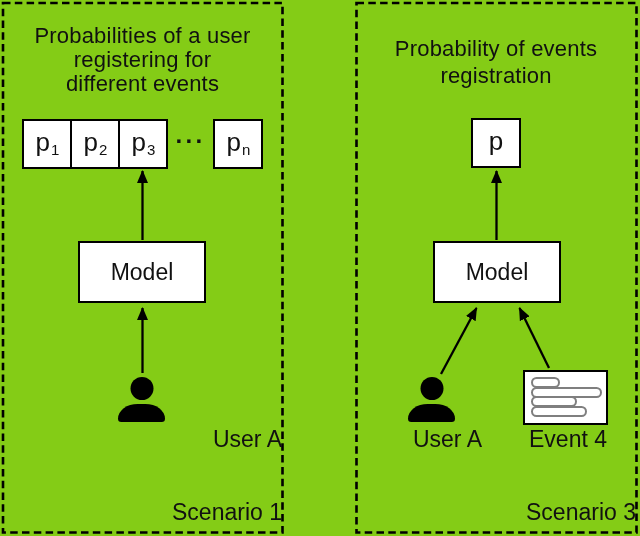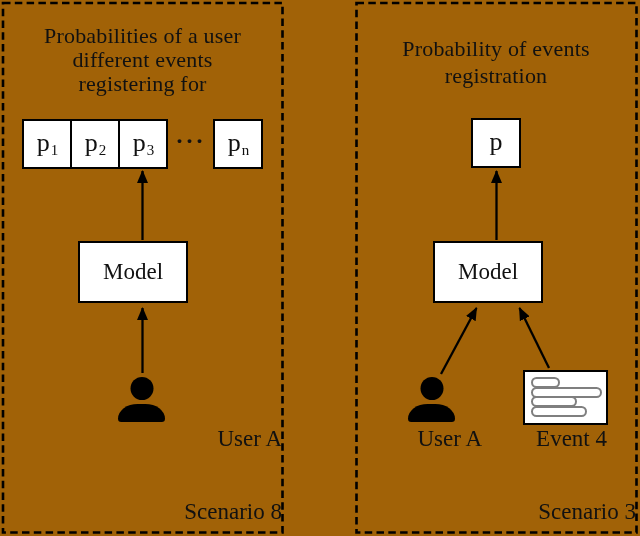--- a/index.html
+++ b/index.html
@@ -1,18 +1,18 @@
 <!DOCTYPE html>
 <html><head>
 <meta charset="utf-8">
 <style>
   html,body{margin:0;padding:0;background:#fff;}
   .canvas{
-    position:relative;width:640px;height:536px;background:#a16207;overflow:hidden;
-    font-family:Liberation Serif, serif;color:#111;
+    position:relative;width:640px;height:536px;background:#84cc16;overflow:hidden;
+    font-family:Liberation Sans, sans-serif;color:#111;
   }
   .overlay{position:absolute;left:0;top:0;width:640px;height:536px;}
   .panel{position:absolute;}
   .panel-left{left:3px;top:3px;width:279px;height:529px;}
   .panel-right{left:356px;top:3px;width:280px;height:529px;}
   .diagram-title{
     position:absolute;left:0;right:0;text-align:center;
     font-size:22px;line-height:24px;letter-spacing:.2px;
   }
   .panel-right .diagram-title{line-height:27px;}
@@ -21,21 +21,21 @@
     border:2px solid #000;background:#fff;
     display:flex;align-items:center;justify-content:center;
     font-size:26px;padding-bottom:3px;
   }
   .pbox sub{font-size:15px;line-height:0;position:relative;top:7px;left:1px;}
   .ellipsis-cell{
     position:absolute;width:45px;height:50px;display:flex;align-items:center;justify-content:center;
     font-size:24px;font-weight:700;letter-spacing:2px;padding-bottom:6px;box-sizing:border-box;
   }
   .model-box{
-    position:absolute;width:110px;height:62px;box-sizing:border-box;
+    position:absolute;width:128px;height:62px;box-sizing:border-box;
     border:2px solid #000;background:#fff;
     display:flex;align-items:center;justify-content:center;font-size:23px;
   }
   .person{position:absolute;width:47px;height:45px;}
   .person .head{
     position:absolute;top:0;left:50%;transform:translateX(-50%);
     width:23px;height:23px;border-radius:50%;background:#000;
   }
   .person .shoulders{
     position:absolute;bottom:0;left:0;width:47px;height:18px;background:#000;
@@ -74,22 +74,22 @@
 
     <line x1="496.5" y1="240" x2="496.5" y2="171" stroke="#000" stroke-width="2.3" marker-end="url(#ah)"></line>
     <line x1="441" y1="374" x2="476.5" y2="308" stroke="#000" stroke-width="2.3" marker-end="url(#ah)"></line>
     <line x1="549" y1="368" x2="519.5" y2="308" stroke="#000" stroke-width="2.3" marker-end="url(#ah)"></line>
   </svg>
 
   <section class="panel panel-left">
 
     <div class="diagram-title" style="top:21px;">
       <div>Probabilities of a user</div>
+      <div>registering for</div>
       <div>different events</div>
-      <div>registering for</div>
     </div>
 
     <div class="pbox" style="left:19px;top:116px;">
       <span>p</span>
         <sub>1</sub>
     </div>
     <div class="pbox" style="left:67px;top:116px;">
       <span>p</span>
         <sub>2</sub>
     </div>
@@ -107,21 +107,21 @@
       <span>Model</span>
     </div>
 
     <div class="person" style="left:115px;top:374px;">
       <div class="head"></div>
       <div class="shoulders"></div>
     </div>
 
     <div class="diagram-label full-width" style="top:424px;">User A</div>
 
-    <div class="diagram-label full-width" style="top:497px;">Scenario 8</div>
+    <div class="diagram-label full-width" style="top:497px;">Scenario 1</div>
   </section>
 
   <section class="panel panel-right">
 
     <div class="diagram-title" style="top:32px;">
       <div>Probability of events</div>
       <div>registration</div>
     </div>
 
     <div class="pbox" style="left:115px;top:115px;">

